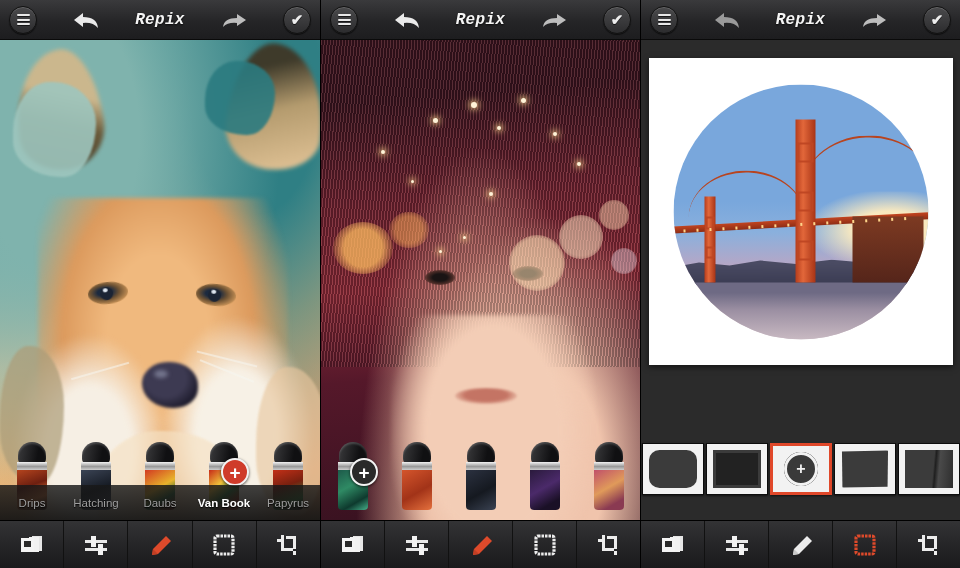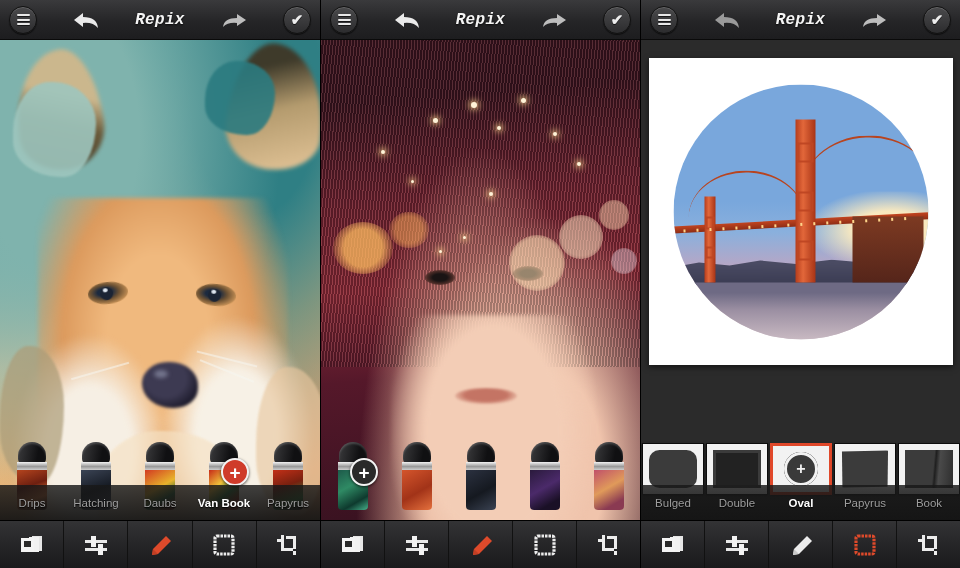--- a/index.html
+++ b/index.html
@@ -521,27 +521,20 @@
           <div class="fthumb">
               <div class="finner papyrus"></div>
             </div>
         </div>
         <div class="fslot">
           <div class="fthumb">
               <div class="finner book"></div>
             </div>
         </div>
       </div>
-      <div class="label-row">
-        <div class="lbl">Bulged</div>
-        <div class="lbl">Double</div>
-        <div class="lbl sel">Oval</div>
-        <div class="lbl">Papyrus</div>
-        <div class="lbl">Book</div>
-      </div>
     </div>
 
     <div class="toolbar">
       <div class="tool">
         <svg width="26" height="22" viewBox="0 0 26 22">
           <path d="M13 2 h10 v15 h-10 z" fill="#e6e6e6"></path>
             <path d="M10 3 h10 v15 h-10 z" fill="#f2f2f2"></path>
           <path d="M2 4 h13 v14 h-13 z" fill="#f4f4f4"></path>
             <rect x="5" y="7" width="7" height="6" fill="#2a2a2a"></rect>
         </svg>

